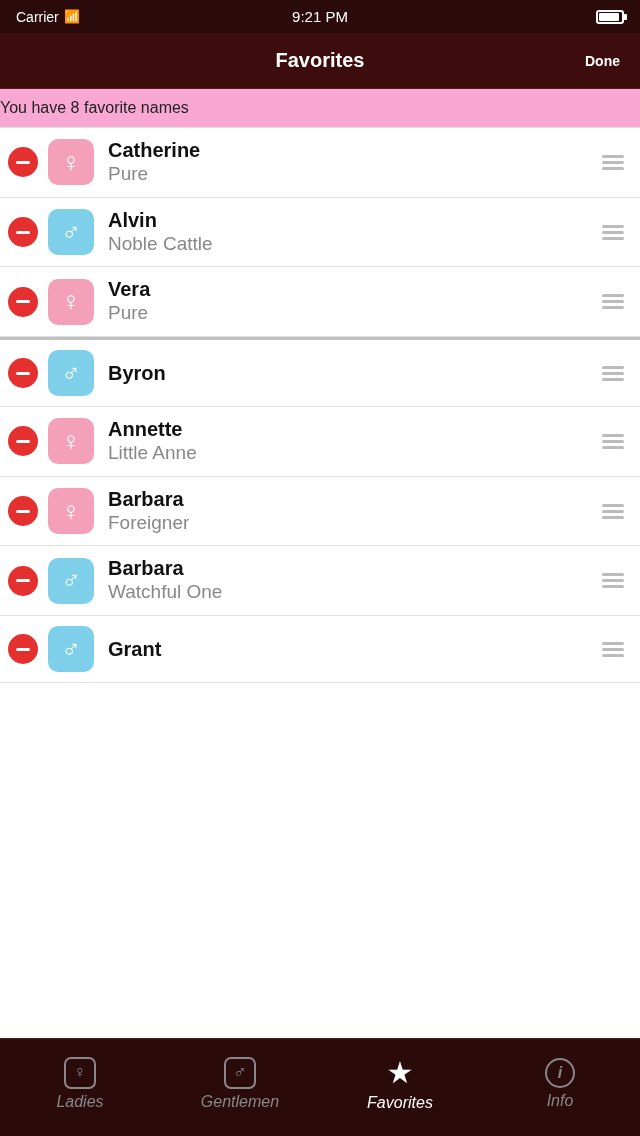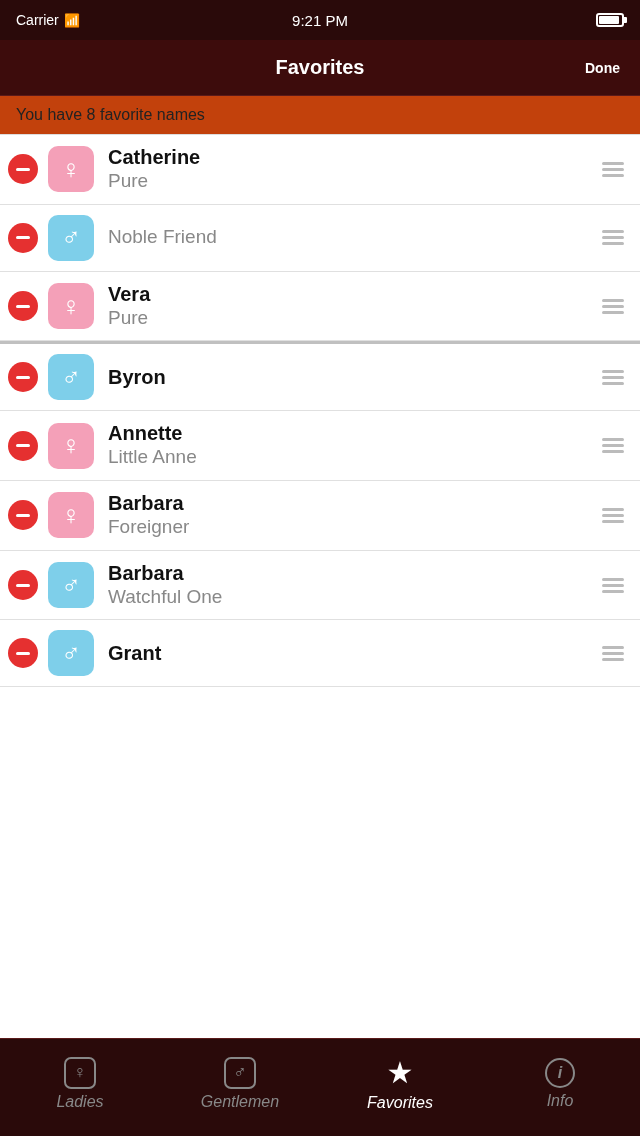--- a/index.html
+++ b/index.html
@@ -9,21 +9,21 @@
       height: 1136px;
       font-family: -apple-system, 'Helvetica Neue', Helvetica, Arial, sans-serif;
       background: #fff;
       overflow: hidden;
       position: relative;
     }
 
     
     .status-bar {
       background: #2a0a0a;
-      height: 40px;
+      height: 33px;
       display: flex;
       align-items: center;
       justify-content: space-between;
       padding: 0 16px;
       color: #fff;
       font-size: 14px;
       font-weight: 500;
     }
     .status-bar-left { display: flex; align-items: center; gap: 6px; }
     .status-bar-center { position: absolute; left: 50%; transform: translateX(-50%); font-size: 15px; font-weight: 500; }
@@ -77,22 +77,22 @@
     .nav-done {
       color: #fff;
       font-size: 14px;
       font-weight: 700;
       margin-left: auto;
       cursor: pointer;
     }
 
     
     .subtitle-banner {
-      background: #c2410c;
-      padding: 10px 16px;
+      background: #f9a8d4;
+      padding: 10px 0;
       font-size: 16px;
       color: #222;
       border-bottom: 1px solid #ddd;
     }
 
     
     .list {
       background: #fff;
       flex: 1;
       overflow-y: auto;
@@ -274,21 +274,22 @@
     <div class="drag-handle">
       <span></span>
           <span></span>
           <span></span>
     </div>
   </div>
       <div class="list-item">
     <div class="delete-btn"></div>
     <div class="gender-icon gender-male">♂</div>
     <div class="name-info">
-      <div class="name-meaning">Noble Friend</div>
+      <div class="name-text">Alvin</div>
+      <div class="name-meaning">Noble Cattle</div>
     </div>
     <div class="drag-handle">
       <span></span>
           <span></span>
           <span></span>
     </div>
   </div>
       <div class="list-item">
     <div class="delete-btn"></div>
     <div class="gender-icon gender-female">♀</div>

